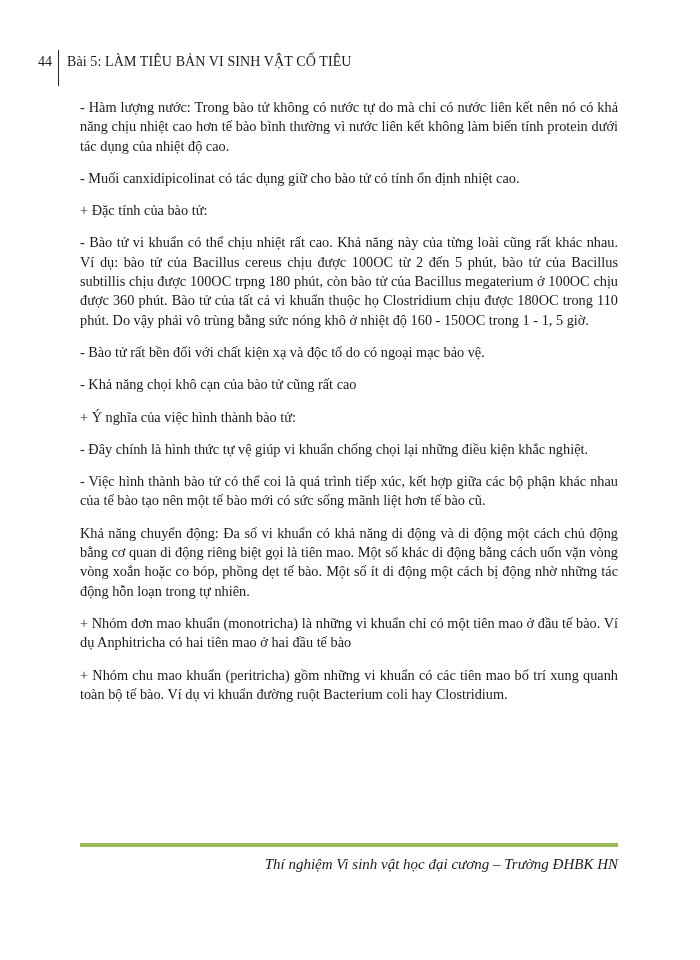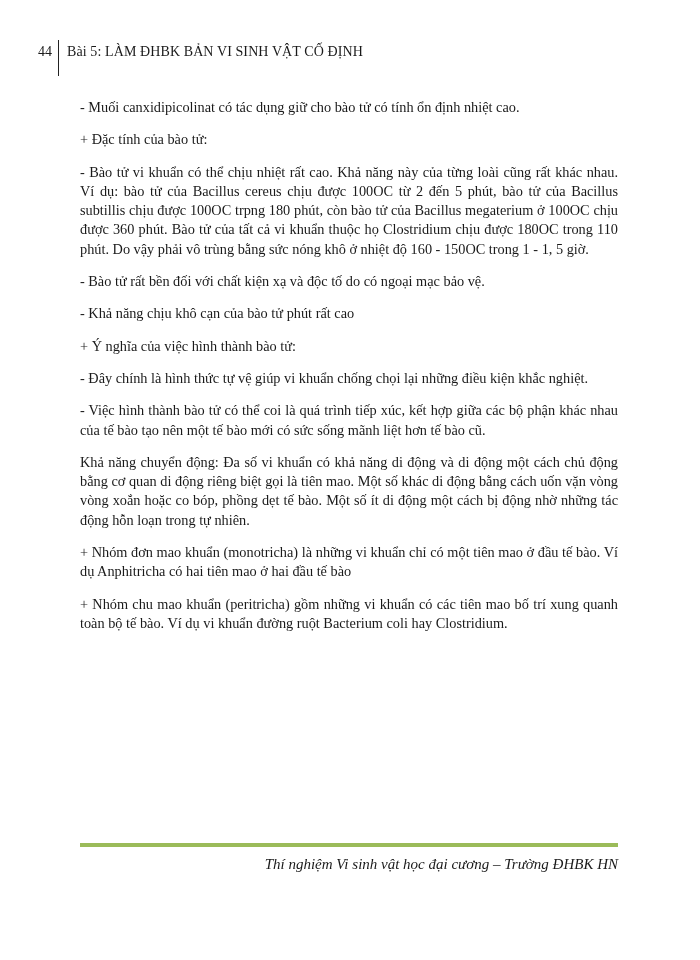--- a/index.html
+++ b/index.html
@@ -2,21 +2,21 @@
 <html><head>
   <meta charset="utf-8">
   <style>
     html, body { margin: 0; padding: 0; background: #ffffff; }
     body {
       width: 700px; height: 960px; position: relative; overflow: hidden;
       font-family: "Liberation Serif", "DejaVu Serif", serif;
       color: #1a1a1a;
     }
     .header {
-      position: absolute; left: 0; top: 2px; width: 576px; height: 90px;
+      position: absolute; left: 0; top: 12px; width: 576px; height: 90px;
     }
     .page-number {
       position: absolute; left: 38px; top: 42px;
       font-size: 14px; line-height: 16px;
     }
     .header-rule {
       position: absolute; left: 58px; top: 38px; width: 1px; height: 36px;
       background: #222;
     }
     .header-title {
@@ -36,29 +36,30 @@
       position: absolute; right: 82px; top: 855px;
       font-size: 15px; font-style: italic; line-height: 18px;
     }
   </style>
 </head>
 <body>
 
 <div class="header">
   <span class="page-number">44</span>
   <div class="header-rule"></div>
-  <span class="header-title">Bài 5: LÀM ĐHBK BẢN VI SINH VẬT CỐ ĐỊNH</span>
+  <span class="header-title">Bài 5: LÀM TIÊU BẢN VI SINH VẬT CỐ TIÊU</span>
 </div>
 
 <div class="content">
+  <p>- Hàm lượng nước: Trong bào tử không có nước tự do mà chỉ có nước liên kết nên nó có khả năng chịu nhiệt cao hơn tế bào bình thường vì nước liên kết không làm biến tính protein dưới tác dụng của nhiệt độ cao.</p>
   <p>- Muối canxidipicolinat có tác dụng giữ cho bào tử có tính ổn định nhiệt cao.</p>
   <p>+ Đặc tính của bào tử:</p>
   <p>- Bào tử vi khuẩn có thể chịu nhiệt rất cao. Khả năng này của từng loài cũng rất khác nhau. Ví dụ: bào tử của Bacillus cereus chịu được 100OC từ 2 đến 5 phút, bào tử của Bacillus subtillis chịu được 100OC trpng 180 phút, còn bào tử của Bacillus megaterium ở 100OC chịu được 360 phút. Bào tử của tất cả vi khuẩn thuộc họ Clostridium chịu được 180OC trong 110 phút. Do vậy phải vô trùng bằng sức nóng khô ở nhiệt độ 160 - 150OC trong 1 - 1, 5 giờ.</p>
   <p>- Bào tử rất bền đối với chất kiện xạ và độc tố do có ngoại mạc bảo vệ.</p>
-  <p>- Khả năng chịu khô cạn của bào tử phút rất cao</p>
+  <p>- Khả năng chọi khô cạn của bào tử cũng rất cao</p>
   <p>+ Ý nghĩa của việc hình thành bào tử:</p>
   <p>- Đây chính là hình thức tự vệ giúp vi khuẩn chống chọi lại những điều kiện khắc nghiệt.</p>
   <p>- Việc hình thành bào tử có thể coi là quá trình tiếp xúc, kết hợp giữa các bộ phận khác nhau của tế bào tạo nên một tế bào mới có sức sống mãnh liệt hơn tế bào cũ.</p>
   <p>Khả năng chuyển động: Đa số vi khuẩn có khả năng di động và di động một cách chủ động bằng cơ quan di động riêng biệt gọi là tiên mao. Một số khác di động bằng cách uốn vặn vòng vòng xoắn hoặc co bóp, phồng dẹt tế bào. Một số ít di động một cách bị động nhờ những tác động hỗn loạn trong tự nhiên.</p>
   <p>+ Nhóm đơn mao khuẩn (monotricha) là những vi khuẩn chỉ có một tiên mao ở đầu tế bào. Ví dụ Anphitricha có hai tiên mao ở hai đầu tế bào</p>
   <p>+ Nhóm chu mao khuẩn (peritricha) gồm những vi khuẩn có các tiên mao bố trí xung quanh toàn bộ tế bào. Ví dụ vi khuẩn đường ruột Bacterium coli hay Clostridium.</p>
 </div>
 
 <div class="footer-bar"></div>
 <div class="footer-text">Thí nghiệm Vi sinh vật học đại cương – Trường ĐHBK HN</div>

